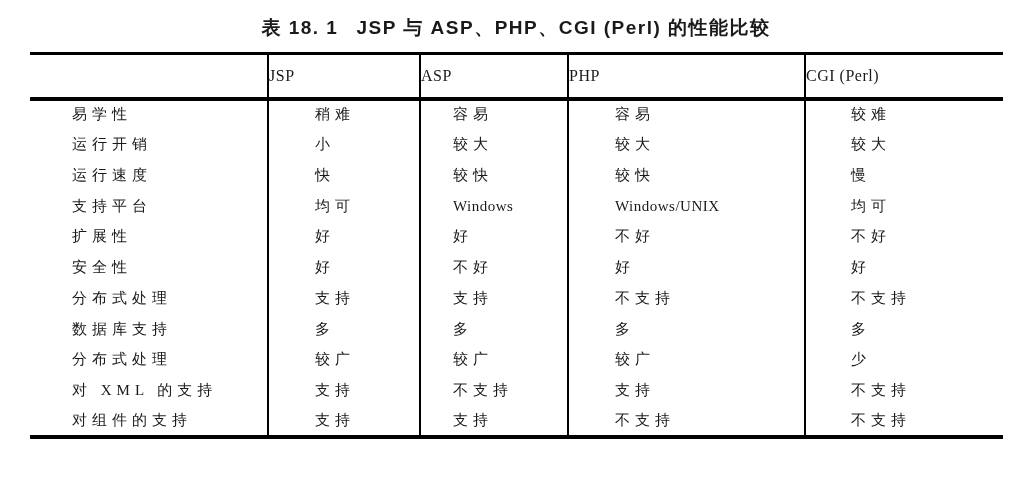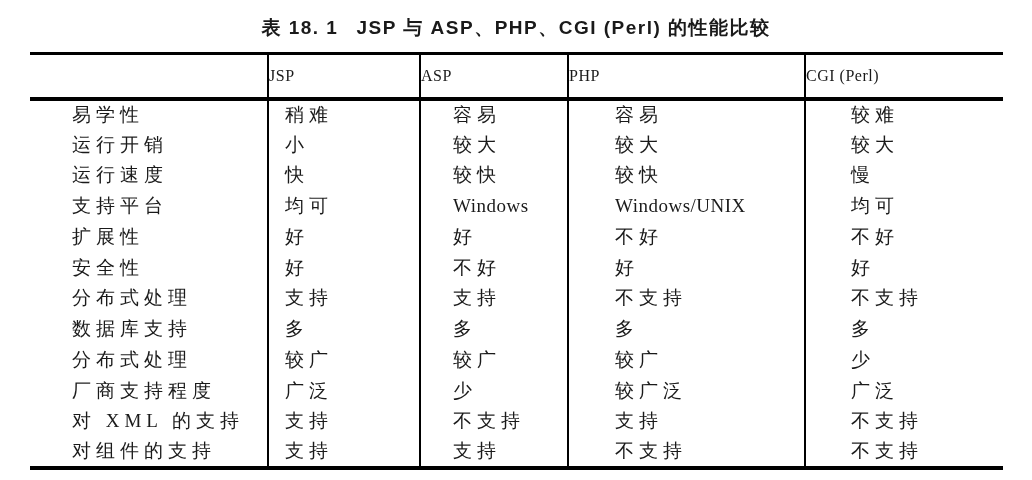--- a/index.html
+++ b/index.html
@@ -46,29 +46,29 @@
     font-weight: normal;
     font-size: 16px;
     text-align: left;
     vertical-align: middle;
     border-bottom: 4px solid #000;
     letter-spacing: 0.5px;
   }
   th:nth-child(n+2), td:nth-child(n+2) { border-left: 2px solid #000; }
   tbody tr { height: 30.75px; }
   tbody td {
-    font-size: 19px;
+    font-size: 15px;
     vertical-align: middle;
     letter-spacing: 5px;
     white-space: nowrap;
     overflow: hidden;
   }
   tbody td.latin { letter-spacing: 0.5px; margin-left: 44px; }
   td:nth-child(1) { padding-left: 42px; }
-  td:nth-child(2) { padding-left: 16px; }
+  td:nth-child(2) { padding-left: 46px; }
   td:nth-child(3) { padding-left: 32px; }
   td:nth-child(4) { padding-left: 46px; }
   td:nth-child(5) { padding-left: 45px; }
 </style>
 </head>
 <body>
 
 <div class="page">
 
   <div class="title">
@@ -150,27 +150,20 @@
           <td>多</td>
         </tr>
         <tr>
           <td>分布式处理</td>
           <td>较广</td>
           <td>较广</td>
           <td>较广</td>
           <td>少</td>
         </tr>
         <tr>
-          <td>厂商支持程度</td>
-          <td>广泛</td>
-          <td>少</td>
-          <td>较广泛</td>
-          <td>广泛</td>
-        </tr>
-        <tr>
           <td>对 XML 的支持</td>
           <td>支持</td>
           <td>不支持</td>
           <td>支持</td>
           <td>不支持</td>
         </tr>
         <tr>
           <td>对组件的支持</td>
           <td>支持</td>
           <td>支持</td>

